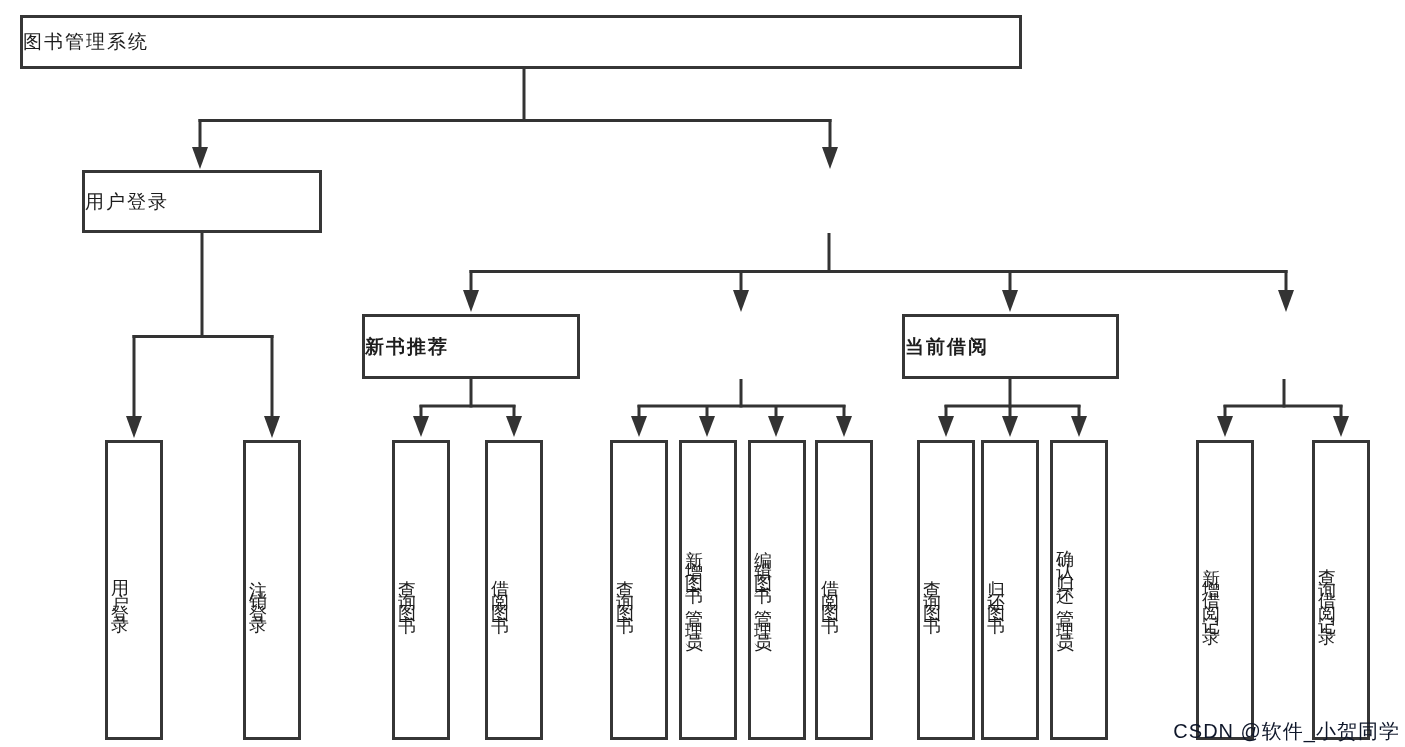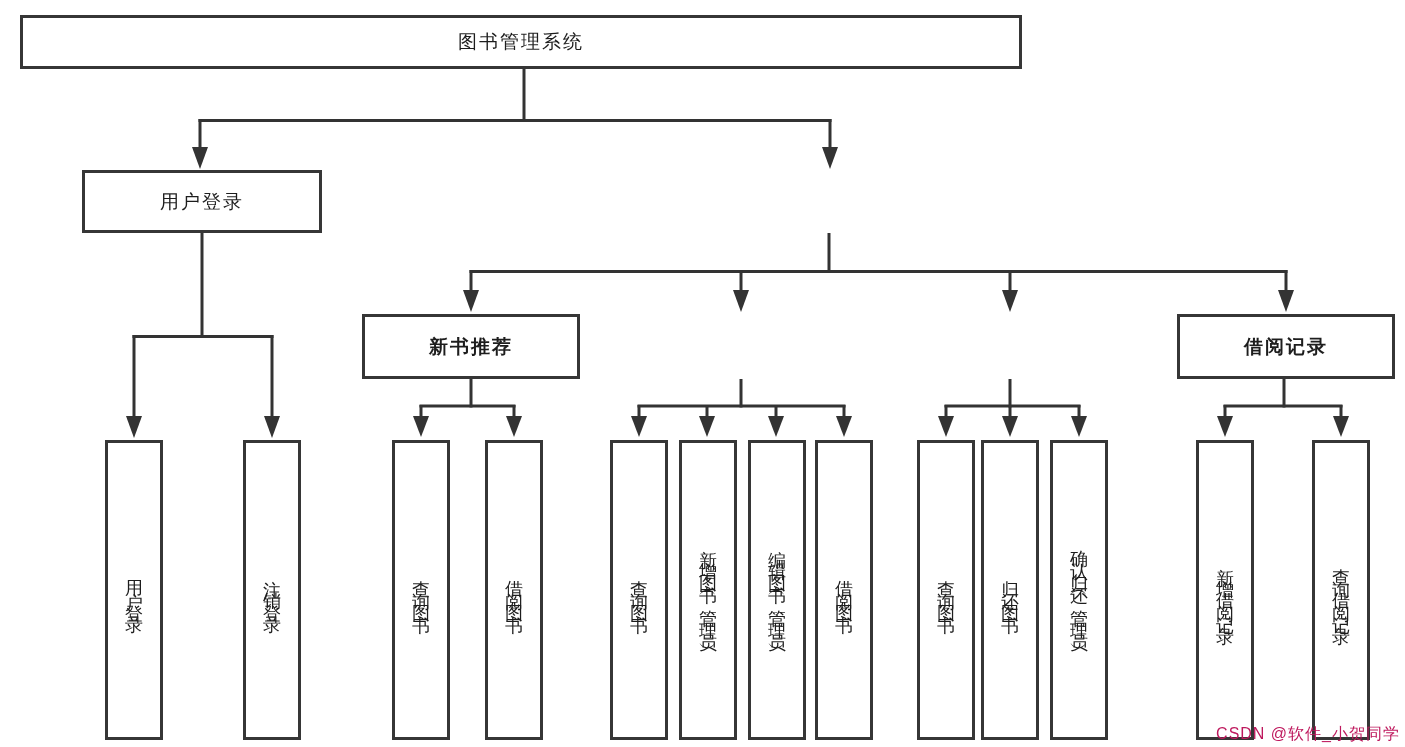--- a/index.html
+++ b/index.html
@@ -9,21 +9,21 @@
     background:#ffffff;
     font-family:"Liberation Sans", sans-serif;
     overflow:hidden;
   }
   #wires{position:absolute;left:0;top:0;z-index:0;}
   .box{
     position:absolute;
     box-sizing:border-box;
     background:#ffffff;
     border:3px solid #363636;
-    display:flex;align-items:center;justify-content:center;
+    display:flex;align-items:center;justify-content:flex-start;
     color:#222222;
     z-index:1;
   }
   .hlabel{
     font-size:19px;
     letter-spacing:2px;
     white-space:nowrap;
     color:#1d1d1d;
   }
   .root{left:20px;top:15px;width:1002px;height:54px;}
@@ -41,22 +41,22 @@
     letter-spacing:12px;
     color:#1d1d1d;
     white-space:nowrap;
   }
   .L1{left:105px;} .L2{left:243px;} .L3{left:392px;} .L4{left:485px;}
   .L5{left:610px;} .L6{left:679px;} .L7{left:748px;} .L8{left:815px;}
   .L9{left:917px;} .L10{left:981px;} .L11{left:1050px;} .L12{left:1196px;} .L13{left:1312px;}
   #watermark{
     position:absolute;
     right:5px;bottom:2px;
-    font-size:16px;
-    color:#be185d;
+    font-size:20px;
+    color:#0f172a;
     letter-spacing:1px;
     z-index:3;
     white-space:nowrap;
   }
 </style>
 </head>
 <body>
 
 <div id="canvas">
 
@@ -140,22 +140,22 @@
     <span class="hlabel">图书管理系统</span>
   </div>
 
   <div class="box lvl1a">
     <span class="hlabel">用户登录</span>
   </div>
 
   <div class="box lvl2 g1">
     <span class="hlabel">新书推荐</span>
   </div>
-  <div class="box lvl2 g4">
-    <span class="hlabel">借阅记录</span>
+  <div class="box lvl2 g3">
+    <span class="hlabel">当前借阅</span>
   </div>
 
   <div class="box leaf L1">
     <span class="vlabel">用户登录</span>
   </div>
   <div class="box leaf L2">
     <span class="vlabel">注销登录</span>
   </div>
   <div class="box leaf L3">
     <span class="vlabel">查询图书</span>

